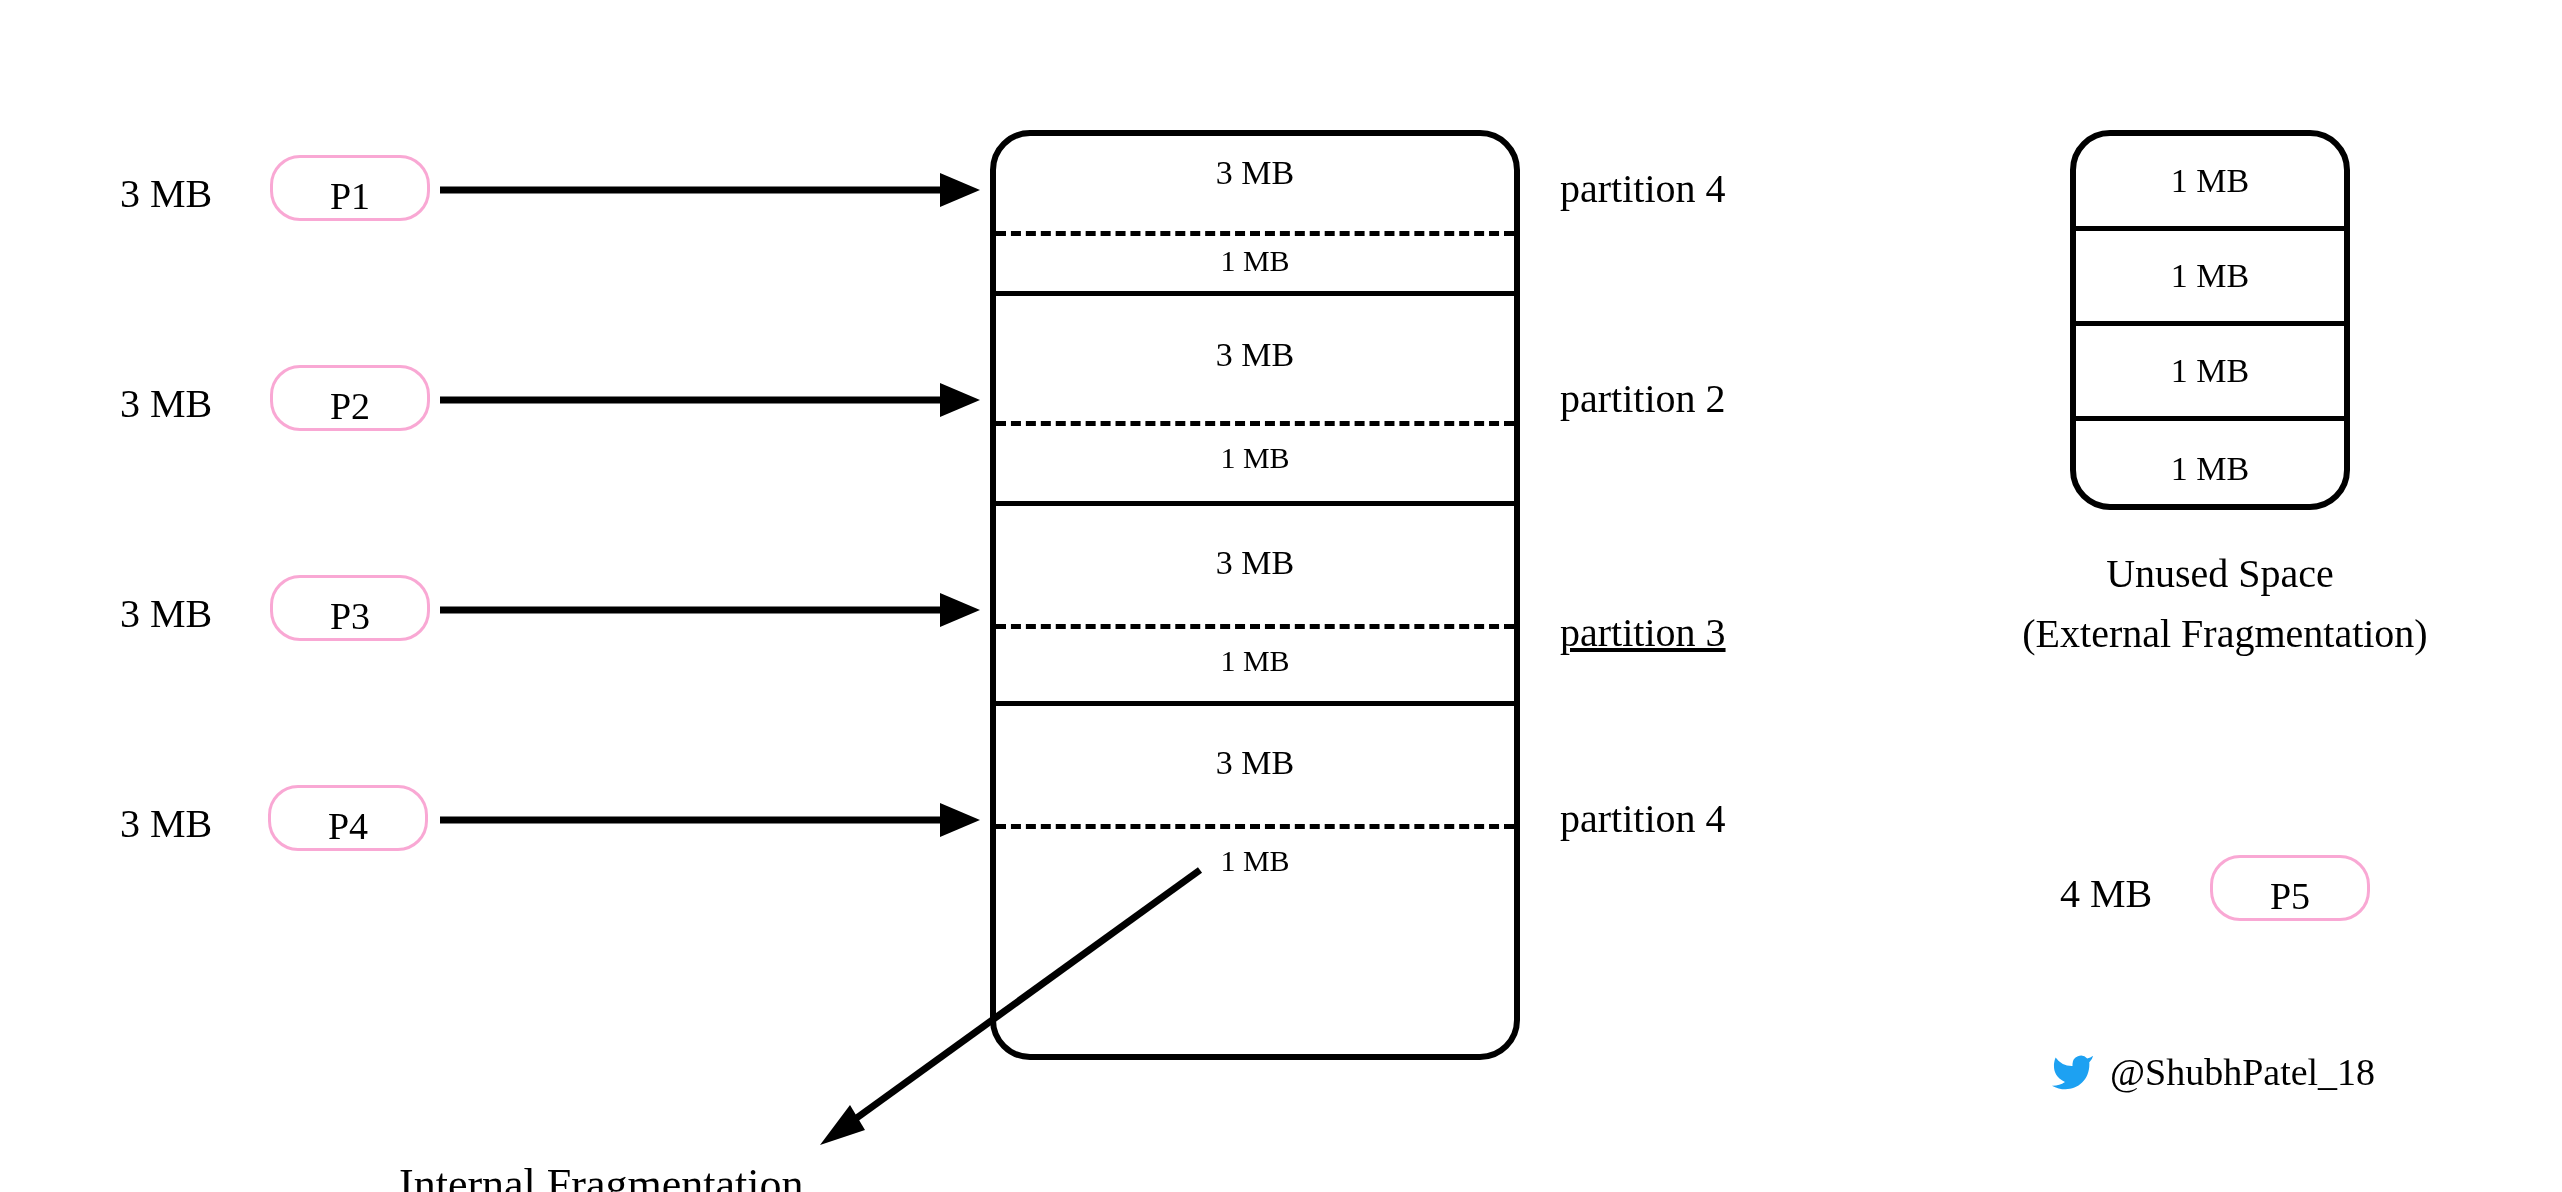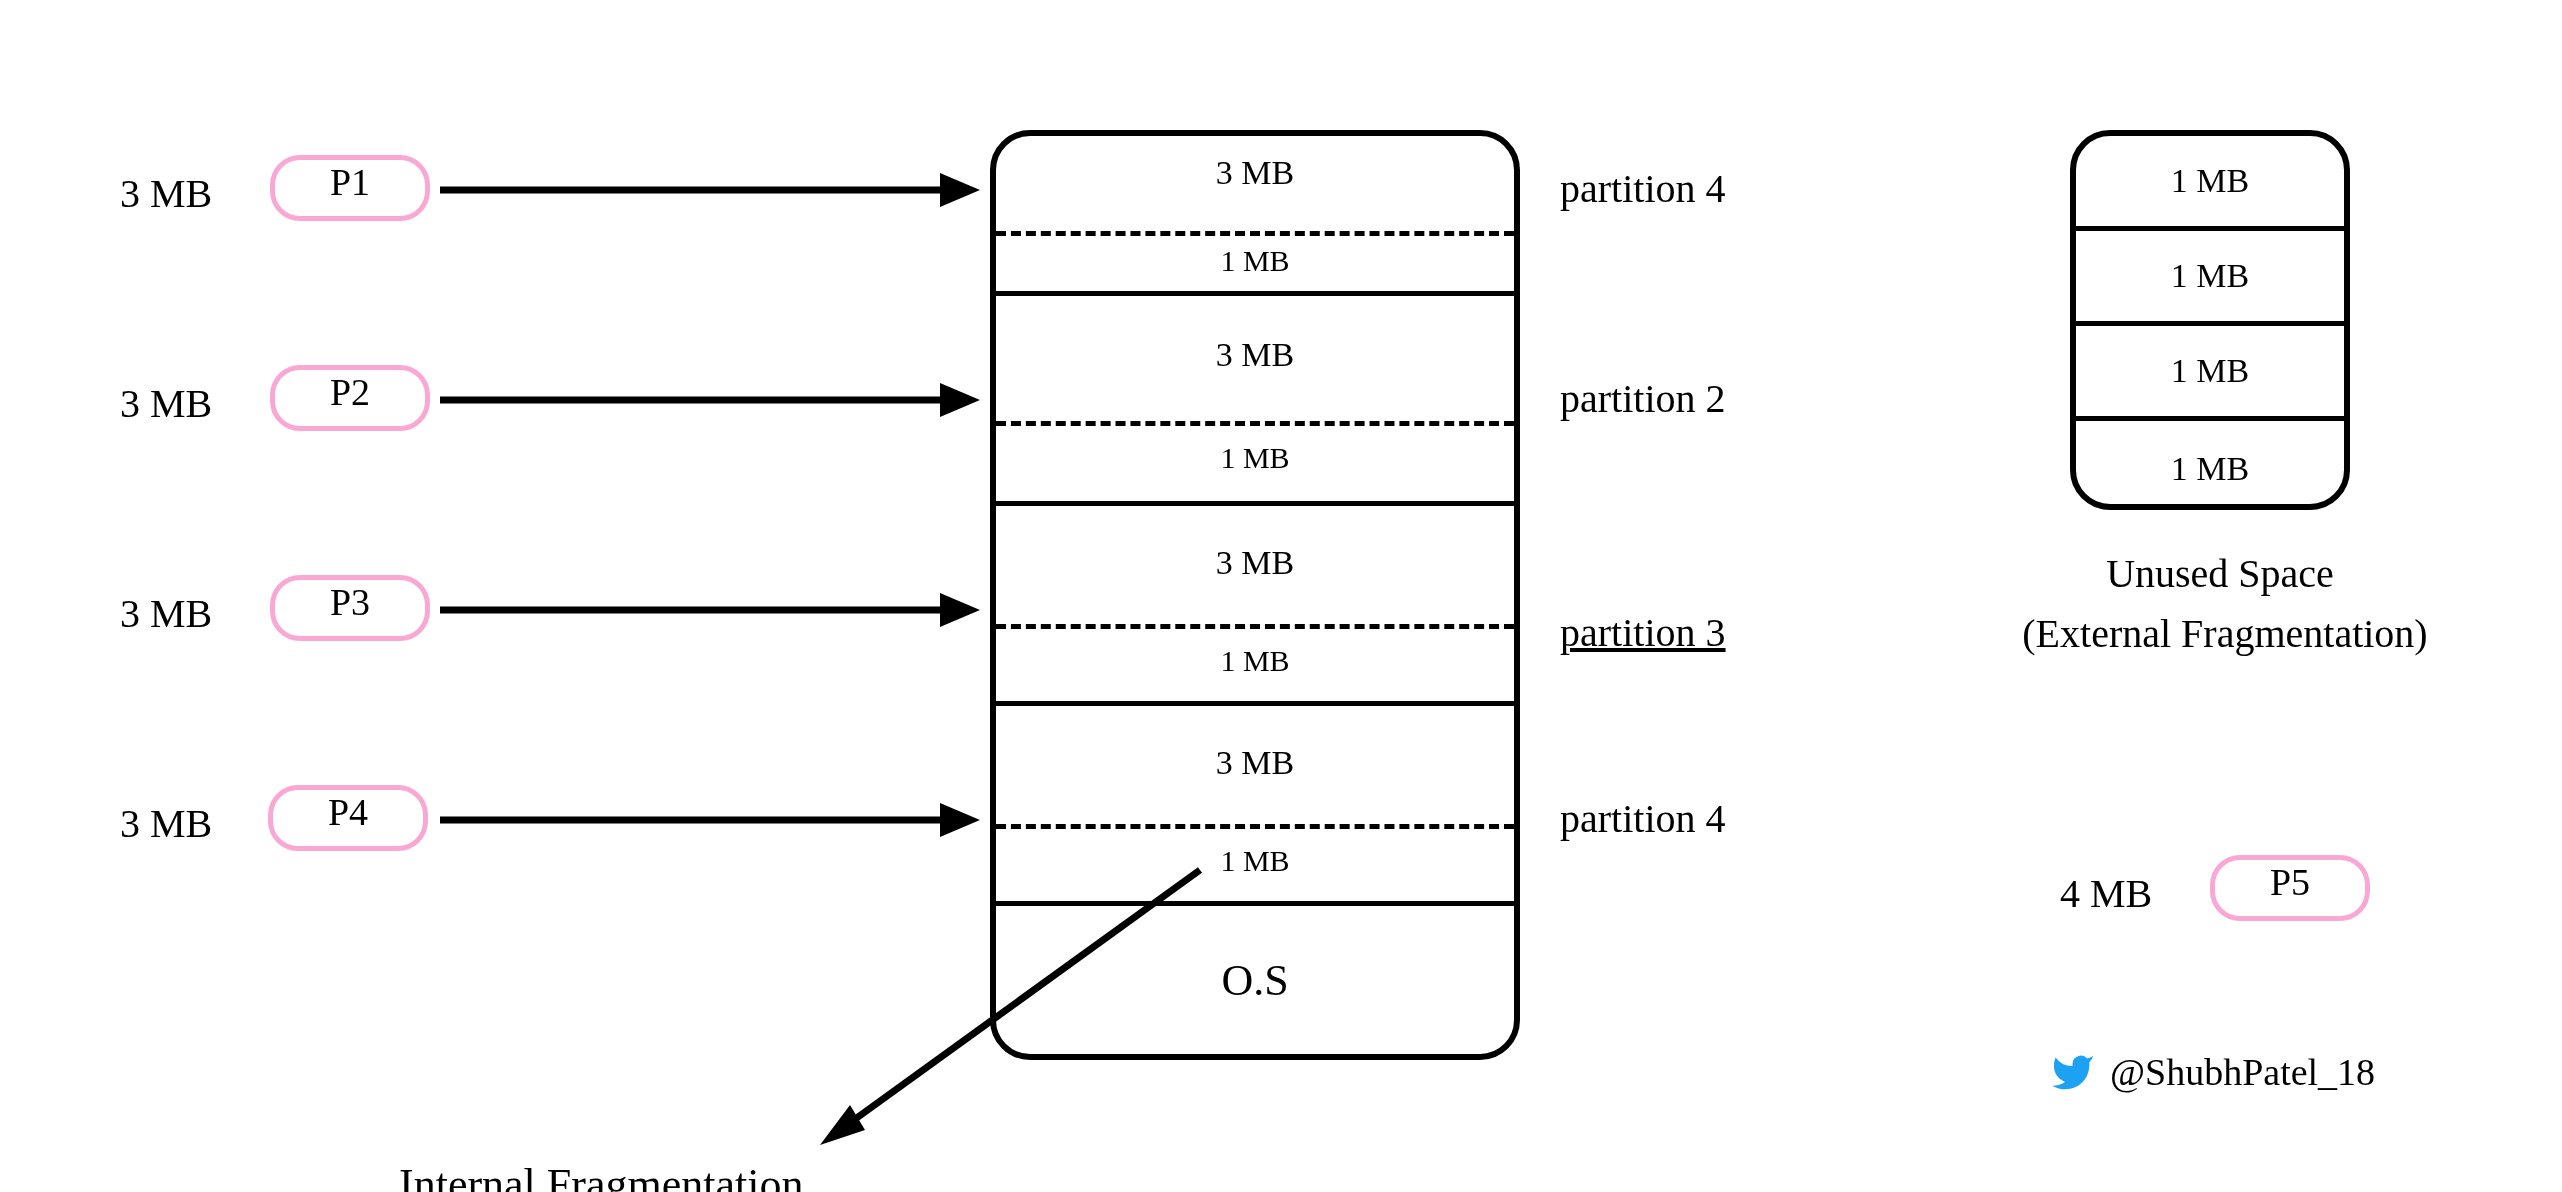--- a/index.html
+++ b/index.html
@@ -22,25 +22,25 @@
   }
   .center-label {
     position: absolute;
     font-size: 40px;
     text-align: center;
   }
   .process-box {
     position: absolute;
     width: 160px;
     height: 66px;
-    border: 5px solid #f9a8d4;
+    border: 3px solid #f9a8d4;
     border-radius: 30px;
     background: #fff;
     display: flex;
-    align-items: flex-start;
+    align-items: flex-end;
     justify-content: center;
     font-size: 38px;
   }
   .memory-outer {
     position: absolute;
     left: 990px;
     top: 130px;
     width: 530px;
     height: 930px;
     border: 6px solid #000;
@@ -165,23 +165,20 @@
     <div class="dash-line" style="top:118px;"></div>
     <div class="mem-text-sm" style="top:138px;">1 MB</div>
   </div>
 
   <div class="partition" style="top:570px; height:200px;">
     <div class="mem-text" style="top:38px;">3 MB</div>
     <div class="dash-line" style="top:118px;"></div>
     <div class="mem-text-sm" style="top:138px;">1 MB</div>
   </div>
 
-  <div style="position:absolute; top:770px; left:0; right:0; bottom:0; display:flex; align-items:center; justify-content:center;">
-    <span style="font-size:44px;">O.S</span>
-  </div>
 </div>
 
 <span class="partition-label" style="left:1560px; top:165px;">partition 4</span>
 <span class="partition-label" style="left:1560px; top:375px;">partition 2</span>
 <span class="partition-label" style="left:1560px; top:609px;text-decoration:underline;">partition 3</span>
 <span class="partition-label" style="left:1560px; top:795px;">partition 4</span>
 
 <svg class="arrow" style="left:800px; top:870px; width:420px; height:300px;">
   <line x1="400" y1="0" x2="40" y2="260" stroke="#000" stroke-width="7"></line>
   <polygon points="20,275 65,260 50,235" fill="#000"></polygon>

